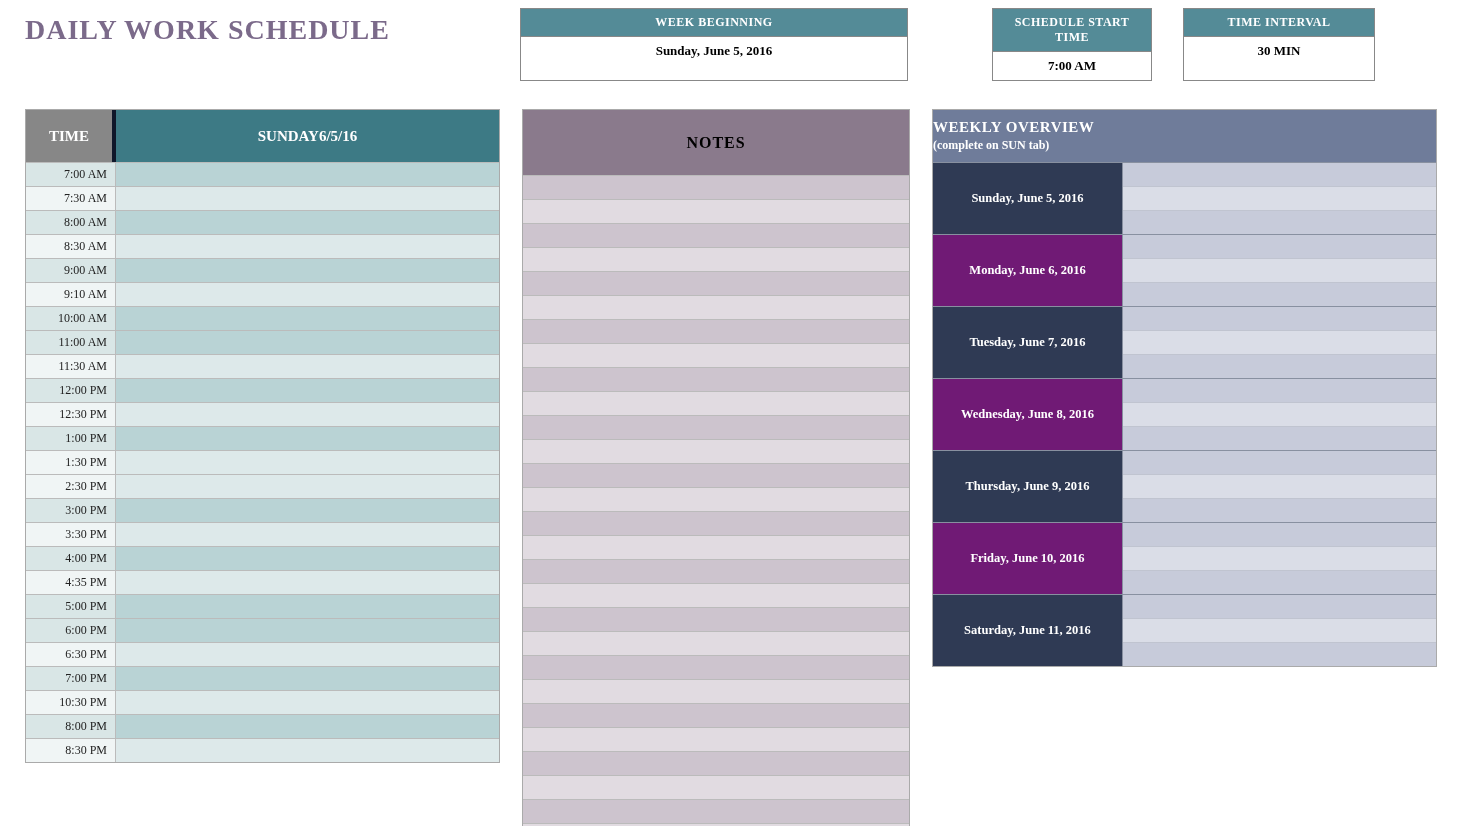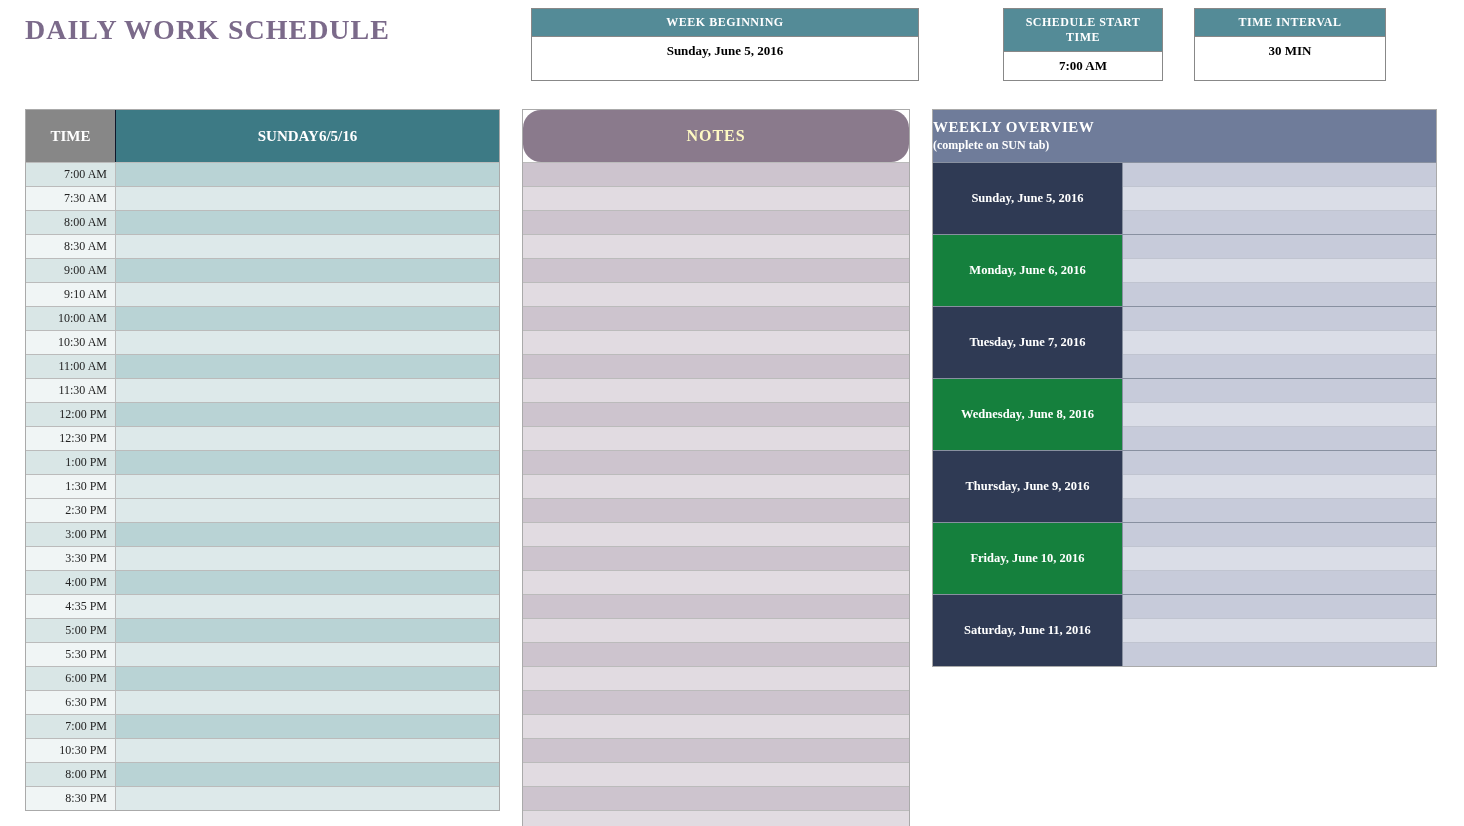--- a/index.html
+++ b/index.html
@@ -19,21 +19,20 @@
   flex: 0 0 495px;
   font-size: 28px;
   font-weight: bold;
   letter-spacing: 1px;
   color: #7b6a8a;
   padding-top: 6px;
 }
 .top-boxes {
   display: flex;
   gap: 31px;
-  margin-left: 11px;
 }
 .info-box {
   border: 1px solid #888;
 }
 .info-box .ib-head {
   background: #548b97;
   color: #fff;
   font-weight: bold;
   text-align: center;
   font-size: 12px;
@@ -69,21 +68,21 @@
   display: flex;
   height: 52px;
 }
 .sched-head .th-time {
   width: 90px;
   background: #878787;
   color: #fff;
   font-weight: bold;
   font-size: 15px;
   display:flex;align-items:center;justify-content:center;
-  border-right: 1px solid #0f172a;
+  border-right: 4px solid #0f172a;
 }
 .sched-head .th-day {
   flex: 1;
   background: #3d7a85;
   color: #fff;
   font-weight: bold;
   font-size: 15px;
   text-align: center;
   display:flex;flex-direction:row;align-items:center;justify-content:center;
   line-height: 1.25;
@@ -109,27 +108,27 @@
 .sched-body .row.even .vcell { background: #b9d3d5; }
 .sched-body .row.odd  .tcell { background: #f0f5f5; }
 .sched-body .row.odd  .vcell { background: #dde9ea; }
 
 
 .notes {
   width: 388px;
   border: 1px solid #aaa;
 }
 .notes-head {
-  height: 52px;
+  height: 65px;
   background: #8a7a8c;
-  color: #fef9c3;
+  color: #000000;
   font-weight: bold;
   font-size: 16px;
   letter-spacing: 1px;
-  display:flex;align-items:center;justify-content:center;border-radius:18px;
+  display:flex;align-items:center;justify-content:center;
 }
 .notes-body .nrow {
   height: 24px;
   border-top: 1px solid #bbb;
 }
 .notes-body .nrow.even { background: #cdc4ce; }
 .notes-body .nrow.odd  { background: #e1dbe1; }
 
 
 .overview {
@@ -154,21 +153,21 @@
 .ov-body .orow .oday {
   width: 190px;
   color: #fff;
   font-weight: bold;
   font-size: 12.5px;
   display:flex;align-items:center;justify-content:center;
   border-right: 1px solid #8890a0;
   text-align:center;
 }
 .ov-body .orow.odd  .oday { background: #2f3a54; }
-.ov-body .orow.even .oday { background: #15803d; }
+.ov-body .orow.even .oday { background: #701a75; }
 .ov-body .orow .oslots {
   flex: 1;
   display: flex;
   flex-direction: column;
 }
 .ov-body .orow .oslots .slot {
   flex: 1;
   border-top: 1px solid #c0c4d0;
 }
 .ov-body .orow .oslots .slot:first-child { border-top: none; }
@@ -230,24 +229,20 @@
           <div class="vcell"></div>
         </div>
         <div class="row odd">
           <div class="tcell">9:10 AM</div>
           <div class="vcell"></div>
         </div>
         <div class="row even">
           <div class="tcell">10:00 AM</div>
           <div class="vcell"></div>
         </div>
-        <div class="row odd">
-          <div class="tcell">10:30 AM</div>
-          <div class="vcell"></div>
-        </div>
         <div class="row even">
           <div class="tcell">11:00 AM</div>
           <div class="vcell"></div>
         </div>
         <div class="row odd">
           <div class="tcell">11:30 AM</div>
           <div class="vcell"></div>
         </div>
         <div class="row even">
           <div class="tcell">12:00 PM</div>
@@ -280,24 +275,20 @@
         <div class="row even">
           <div class="tcell">4:00 PM</div>
           <div class="vcell"></div>
         </div>
         <div class="row odd">
           <div class="tcell">4:35 PM</div>
           <div class="vcell"></div>
         </div>
         <div class="row even">
           <div class="tcell">5:00 PM</div>
-          <div class="vcell"></div>
-        </div>
-        <div class="row odd">
-          <div class="tcell">5:30 PM</div>
           <div class="vcell"></div>
         </div>
         <div class="row even">
           <div class="tcell">6:00 PM</div>
           <div class="vcell"></div>
         </div>
         <div class="row odd">
           <div class="tcell">6:30 PM</div>
           <div class="vcell"></div>
         </div>

